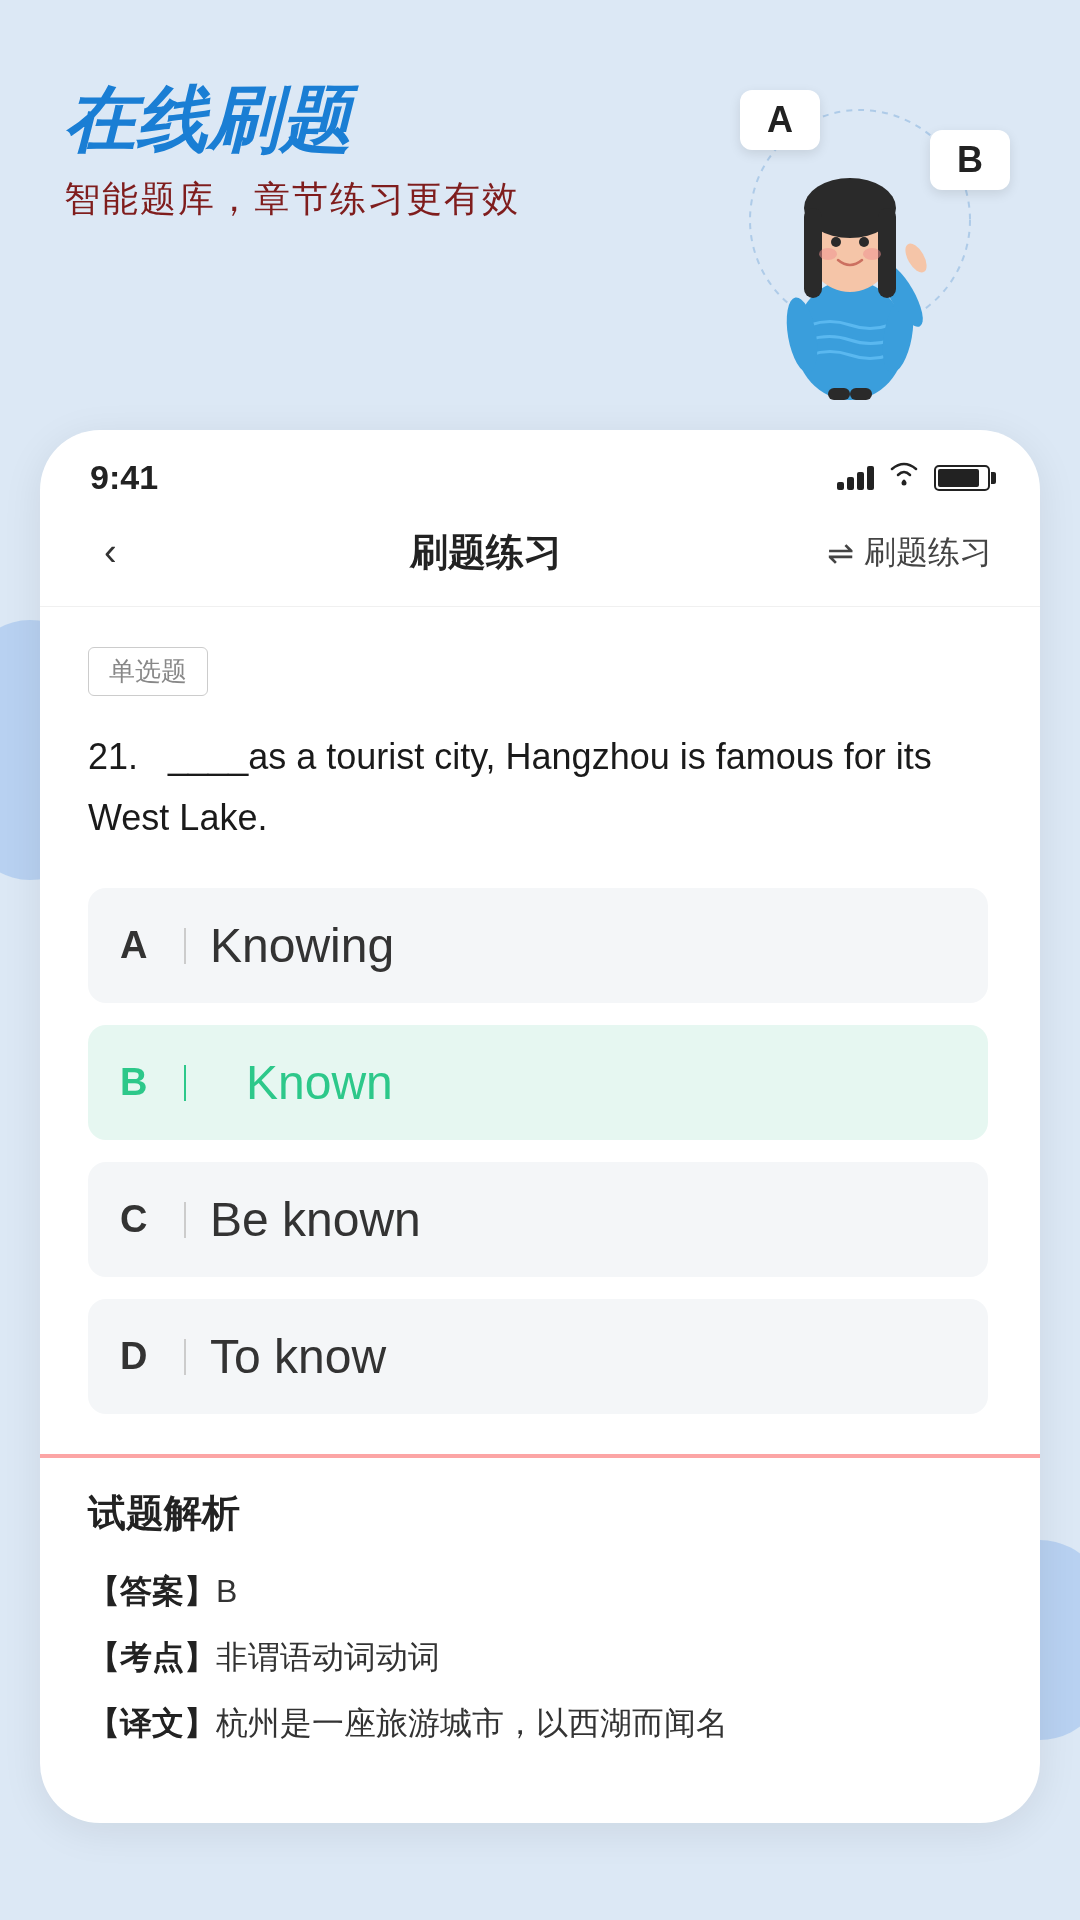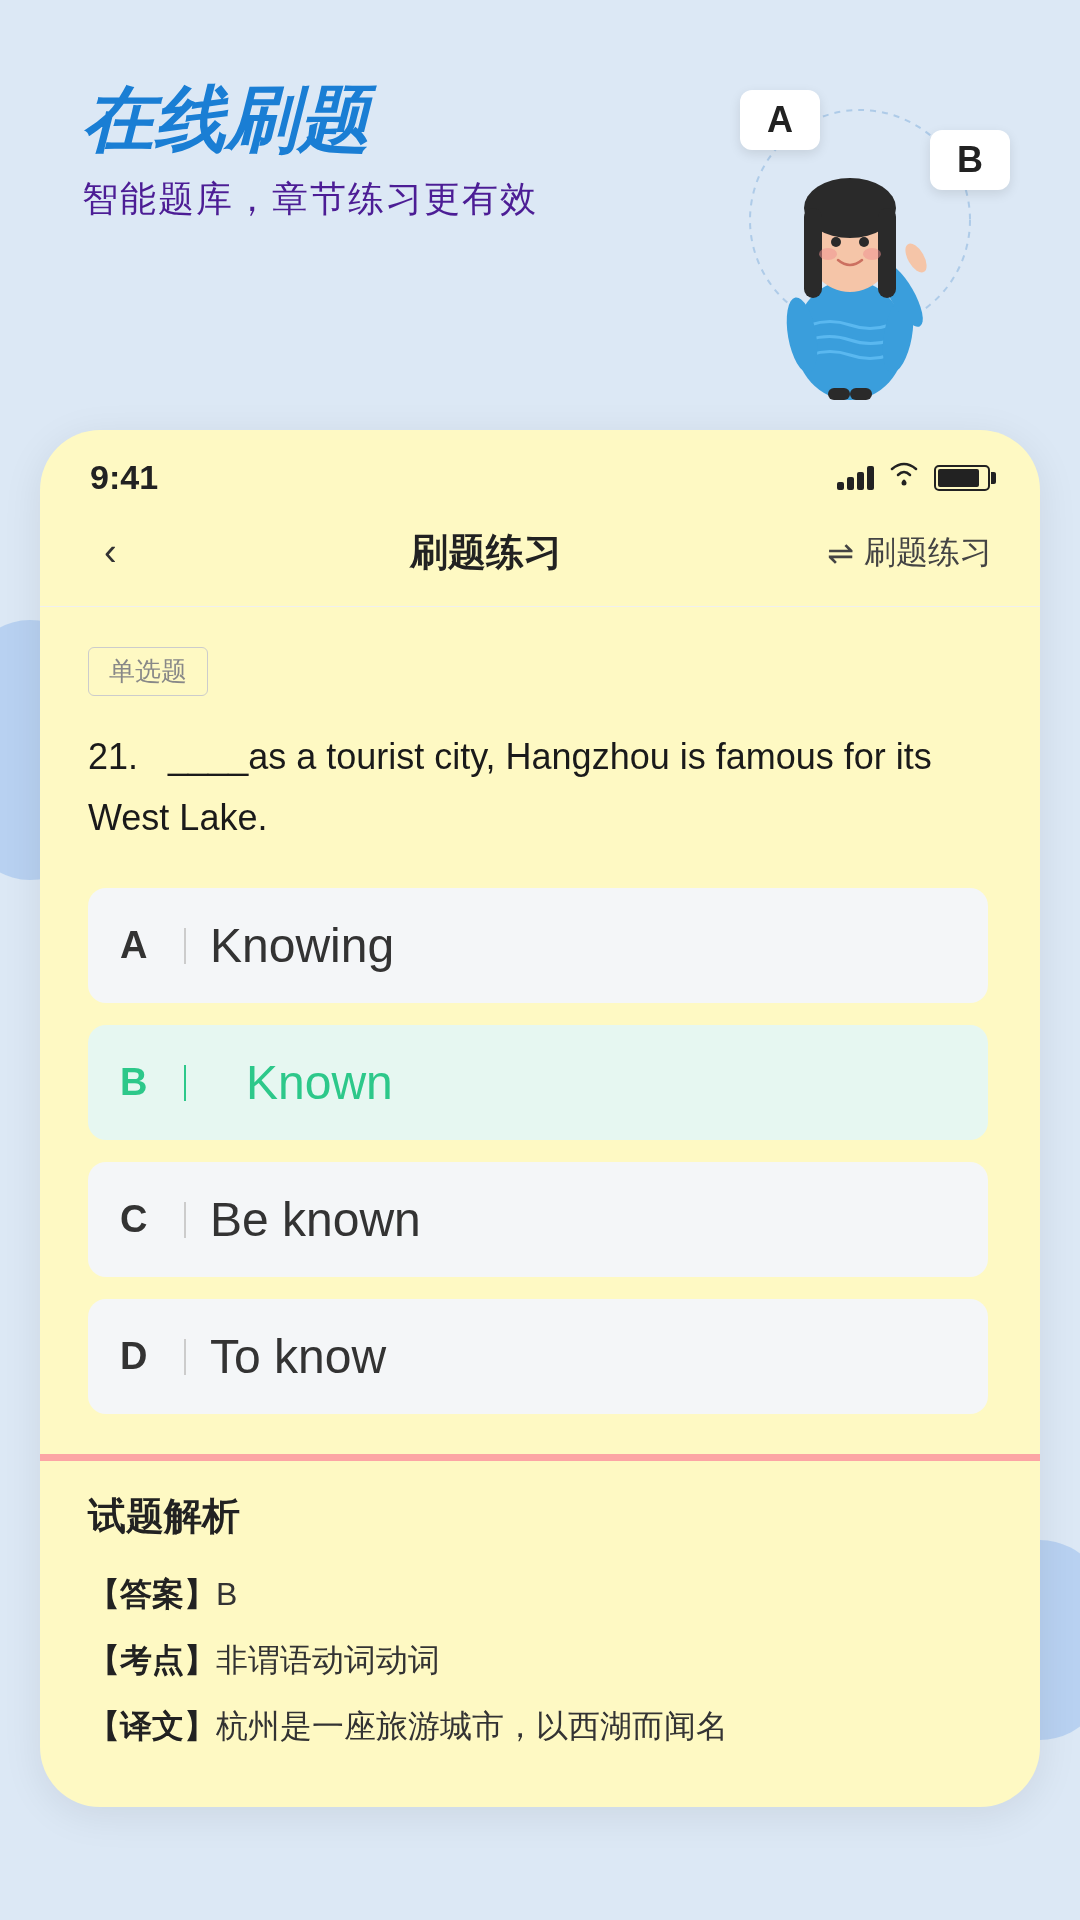--- a/index.html
+++ b/index.html
@@ -35,42 +35,42 @@
       background: #a8c8f0;
       border-radius: 50%;
       opacity: 0.7;
       z-index: 0;
     }
 
     
     .header-area {
       position: relative;
       z-index: 1;
-      padding: 80px 60px 0 82px;
+      padding: 80px 60px 0 64px;
       display: flex;
       align-items: flex-start;
       justify-content: space-between;
     }
 
     .header-text {
       flex: 1;
     }
 
     .header-title {
       font-size: 72px;
       font-weight: 900;
       color: #1a7ed4;
       font-style: italic;
       line-height: 1.1;
       margin-bottom: 16px;
     }
 
     .header-subtitle {
       font-size: 36px;
-      color: #4c1d95;
+      color: #7f1d1d;
       font-weight: 500;
       letter-spacing: 2px;
       margin-top: 12px;
     }
 
     
     .illustration {
       width: 340px;
       height: 320px;
       position: relative;
@@ -117,21 +117,21 @@
       bottom: 0;
       left: 50%;
       transform: translateX(-50%);
     }
 
     
     .phone-mockup {
       position: relative;
       z-index: 2;
       margin: 30px 40px 0 40px;
-      background: #fef9c3;
+      background: #ffffff;
       border-radius: 60px;
       padding: 0;
       box-shadow: 0 8px 40px rgba(0,0,0,0.08);
       overflow: hidden;
     }
 
     
     .status-bar {
       display: flex;
       justify-content: space-between;
@@ -308,22 +308,22 @@
       font-weight: 400;
     }
 
     .option-item.selected .option-text {
       color: #2dc88a;
       margin-left: 36px;
     }
 
     
     .analysis-section {
-      padding: 30px 48px 44px 48px;
-      border-top: 7px solid #fca5a5;
+      padding: 30px 48px 63px 48px;
+      border-top: 4px solid #fca5a5;
       margin-top: 10px;
     }
 
     .analysis-title {
       font-size: 38px;
       font-weight: 700;
       color: #222;
       margin-bottom: 24px;
     }
 

